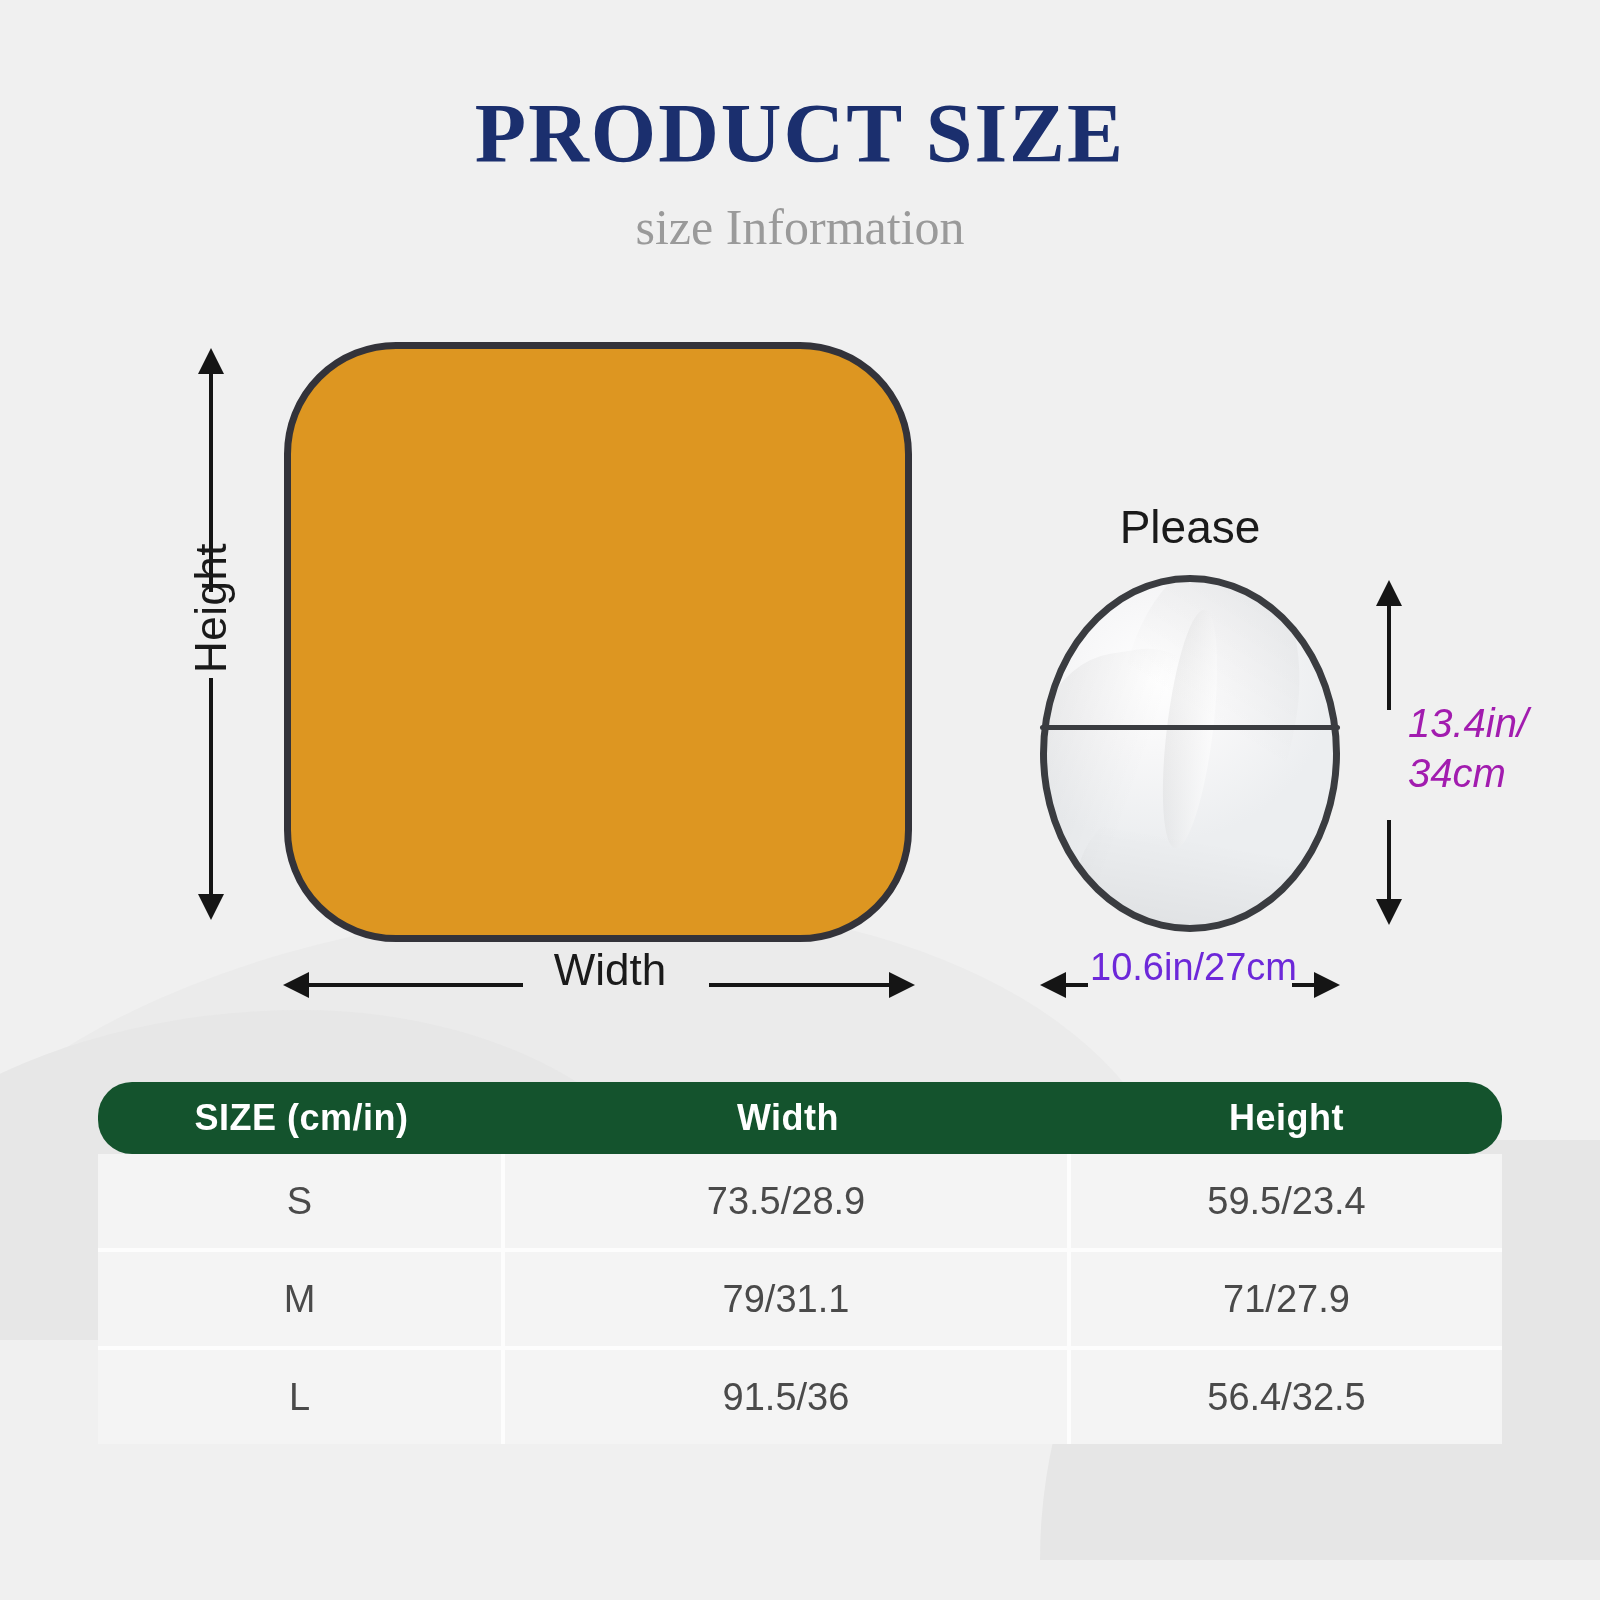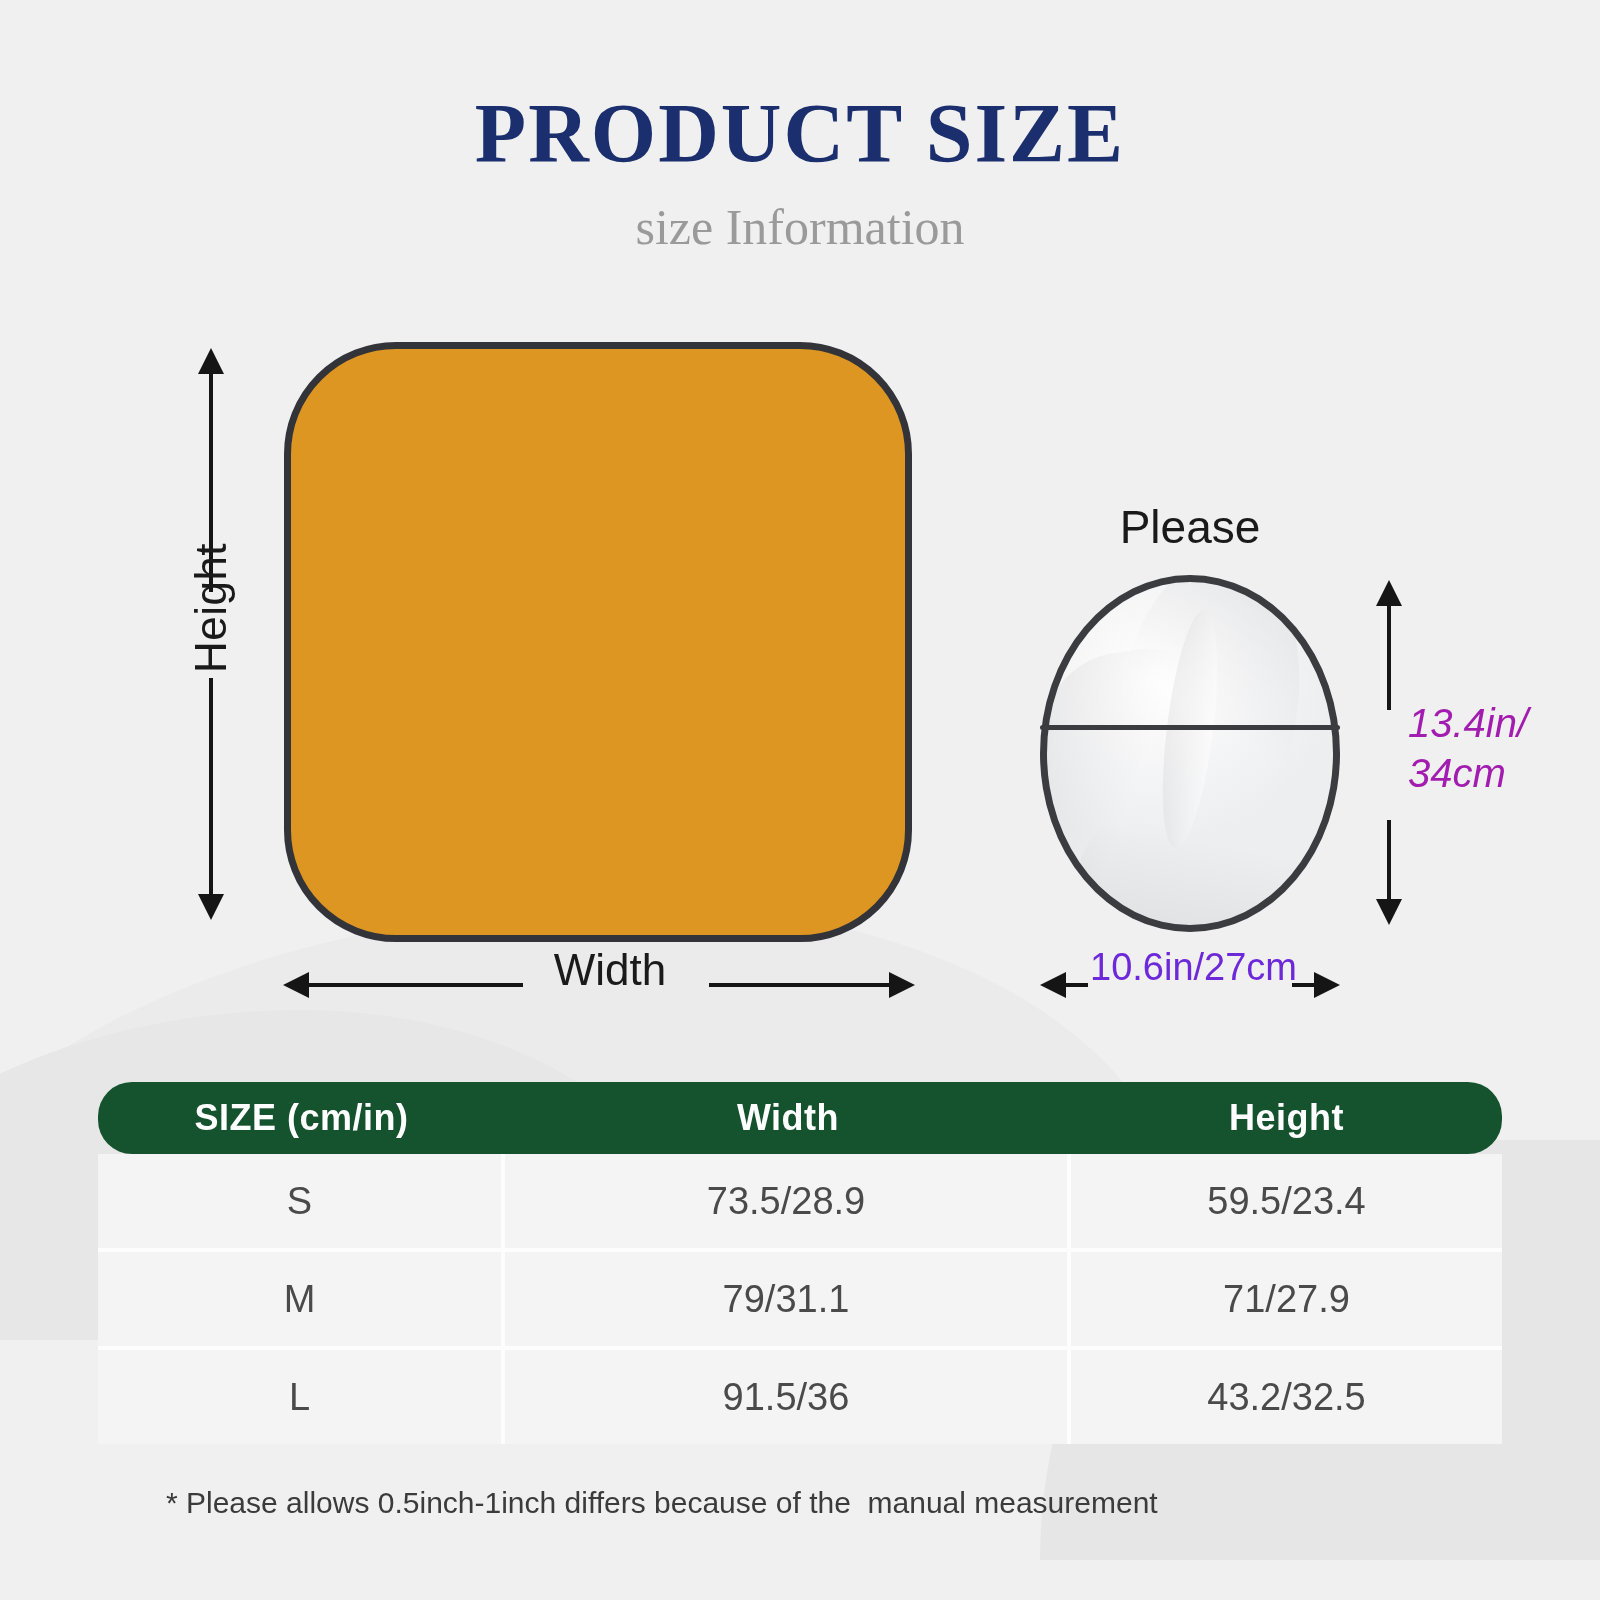--- a/index.html
+++ b/index.html
@@ -392,19 +392,18 @@
       <div class="cell col-height">59.5/23.4</div>
     </div>
     <div class="table-row">
       <div class="cell col-size">M</div>
       <div class="cell col-width">79/31.1</div>
       <div class="cell col-height">71/27.9</div>
     </div>
     <div class="table-row">
       <div class="cell col-size">L</div>
       <div class="cell col-width">91.5/36</div>
-      <div class="cell col-height">43.2/32.5</div>
-    </div>
-  </div>
-
-  <div id="table-footnote">* Please allows 0.5inch-1inch differs because of the  manual measurement</div>
+      <div class="cell col-height">56.4/32.5</div>
+    </div>
+  </div>
+
 
 </div>
 
 </body></html>

